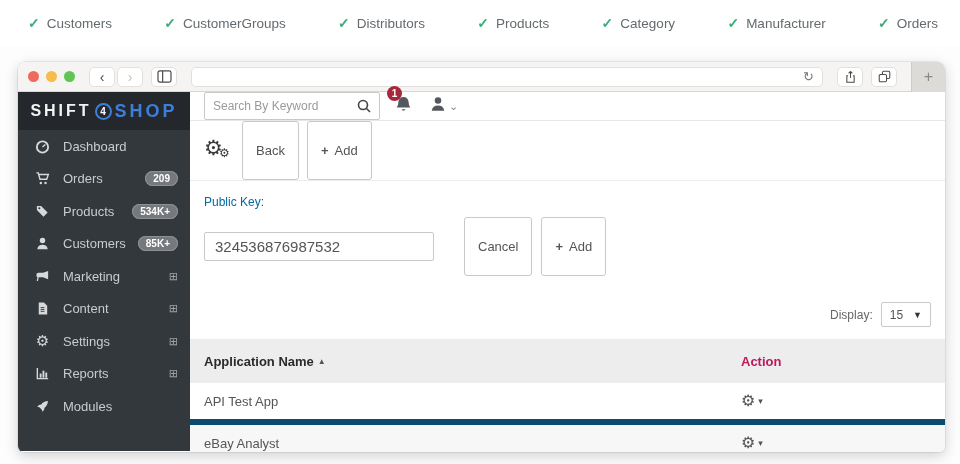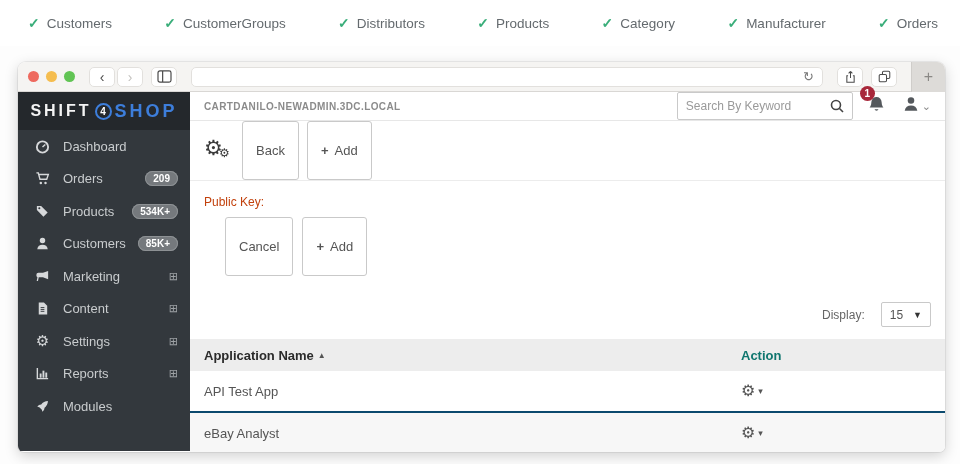--- a/index.html
+++ b/index.html
@@ -70,38 +70,38 @@
   .title-icon { position:relative; width:30px; height:26px; color:#3c3c3c; margin-right:8px; }
   .title-icon .g1 { position:absolute; left:0; top:-2px; font-size:21px; }
   .title-icon .g2 { position:absolute; left:15px; top:8px; font-size:12px; }
   .page-title { font-size:23px; font-weight:300; color:#4d4d4d; letter-spacing:.3px; flex:1; }
   .btn { background:#ffffff; border:1px solid #c9c9c9; border-radius:3px; color:#555; font-size:13px;
     padding:21px 13px; display:inline-flex; align-items:center; gap:6px; cursor:pointer; }
   .btn .plus { font-weight:bold; font-size:13px; }
   .header-btns { display:flex; gap:8px; }
 
   .form-section { padding:14px 14px 0; }
-  .field-label { color:#c2410c; font-size:12px; margin-bottom:8px; }
+  .field-label { color:#0369a1; font-size:12px; margin-bottom:8px; }
   .form-row { display:flex; align-items:center; gap:9px; }
   .pk-input { width:230px; height:29px; border:1px solid #c9c9c9; border-radius:2px; font-size:15px; color:#555;
     padding:0 10px; outline:none; font-family:"Liberation Sans", sans-serif; }
   .form-row .spacer { width:12px; }
 
-  .display-row { display:flex; align-items:center; justify-content:flex-end; gap:16px; padding:26px 14px 12px; }
+  .display-row { display:flex; align-items:center; justify-content:flex-end; gap:8px; padding:26px 14px 12px; }
   .display-label { color:#666; font-size:12px; }
   .display-select { border:1px solid #c9c9c9; border-radius:2px; height:25px; padding:0 8px; display:flex;
     align-items:center; gap:10px; font-size:12px; color:#555; cursor:pointer; background:#fff; }
   .display-select .caret { font-size:9px; color:#333; }
 
   .apps-table { width:100%; }
-  .t-header { height:32px; background:#ededed; display:flex; align-items:center; padding:0 14px; }
+  .t-header { height:44px; background:#ededed; display:flex; align-items:center; padding:0 14px; }
   .t-header .col-name { flex:1; font-size:13px; font-weight:bold; color:#2b2b2b; display:flex; align-items:center; gap:4px; }
   .sort-arrow { font-size:8px; color:#555; }
-  .col-action-h { width:190px; font-size:13px; font-weight:bold; color:#0f766e; }
-  .t-row { height:42px; display:flex; align-items:center; padding:0 14px; border-bottom:2px solid #0c4a6e; }
+  .col-action-h { width:190px; font-size:13px; font-weight:bold; color:#be185d; }
+  .t-row { height:42px; display:flex; align-items:center; padding:0 14px; border-bottom:6px solid #0c4a6e; }
   .t-row.alt { background:#f7f7f7; }
   .t-row .cell-name { flex:1; font-size:13px; color:#555; }
   .cell-action { width:190px; }
   .gear-dd { display:inline-flex; align-items:center; gap:3px; color:#555; cursor:pointer; }
   .gear-dd .gear { font-size:16px; line-height:1; }
   .gear-dd .dd-caret { font-size:9px; color:#555; }
 </style>
 </head>
 <body>
 
@@ -275,21 +275,20 @@
           </span>
           <span class="s-label">Modules</span>
         </div>
 
       </div>
     </div>
 
     <div class="main">
 
       <div class="admin-topbar">
-        <span class="store-domain">CARTDANILO-NEWADMIN.3DC.LOCAL</span>
         <div class="search-box">
           <input type="text" placeholder="Search By Keyword" style="">
           <span class="search-icon">
             <svg width="16" height="16" viewBox="0 0 16 16">
                 <circle cx="7" cy="7" r="4.5" fill="none" stroke="currentColor" stroke-width="1.6"></circle>
                 <path d="M10.5 10.5L14 14" stroke="currentColor" stroke-width="1.6"></path>
               </svg>
           </span>
         </div>
         <div class="bell-wrap">
@@ -322,20 +321,21 @@
           <button class="btn">
             <span class="plus">+</span>
             <span>Add</span>
           </button>
         </div>
       </div>
 
       <div class="form-section">
         <div class="field-label">Public Key:</div>
         <div class="form-row">
+          <input class="pk-input" type="text" value="324536876987532" style="">
           <span class="spacer"></span>
           <button class="btn">Cancel</button>
           <button class="btn">
             <span class="plus">+</span>
             <span>Add</span>
           </button>
         </div>
       </div>
 
       <div class="display-row">

